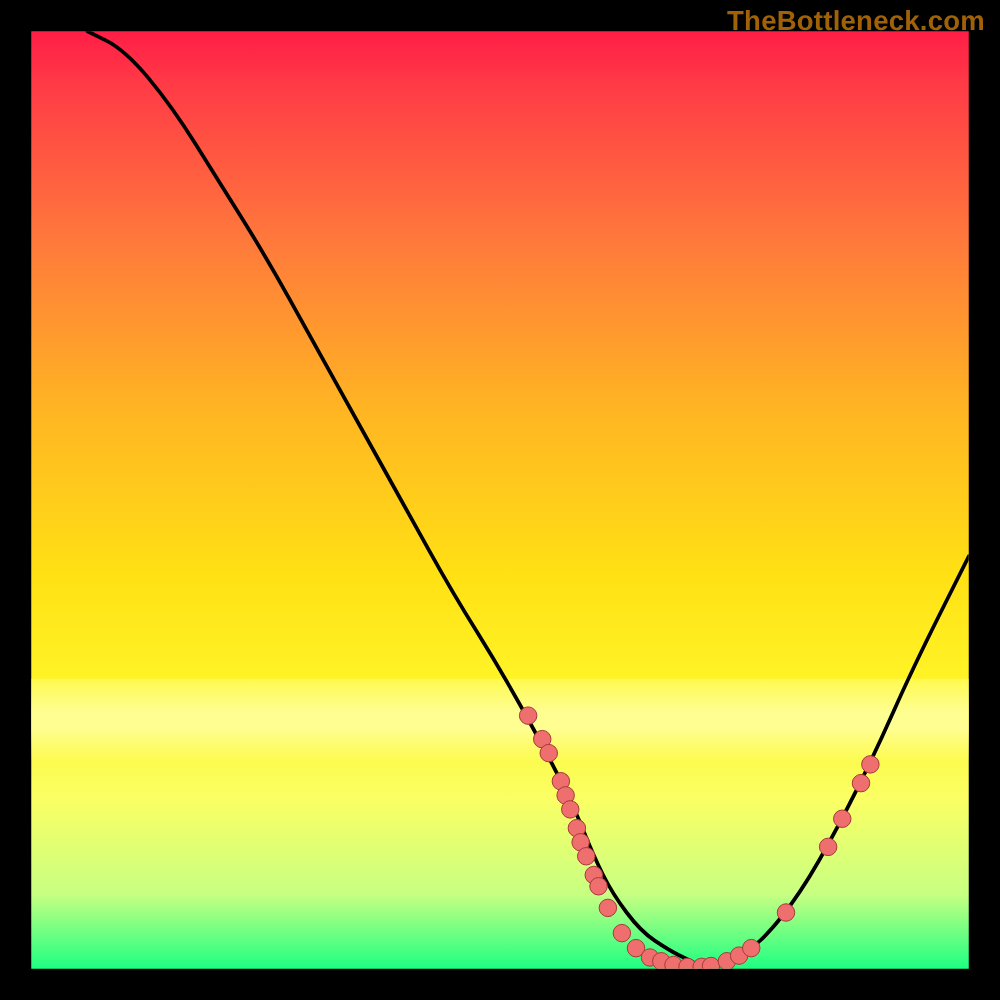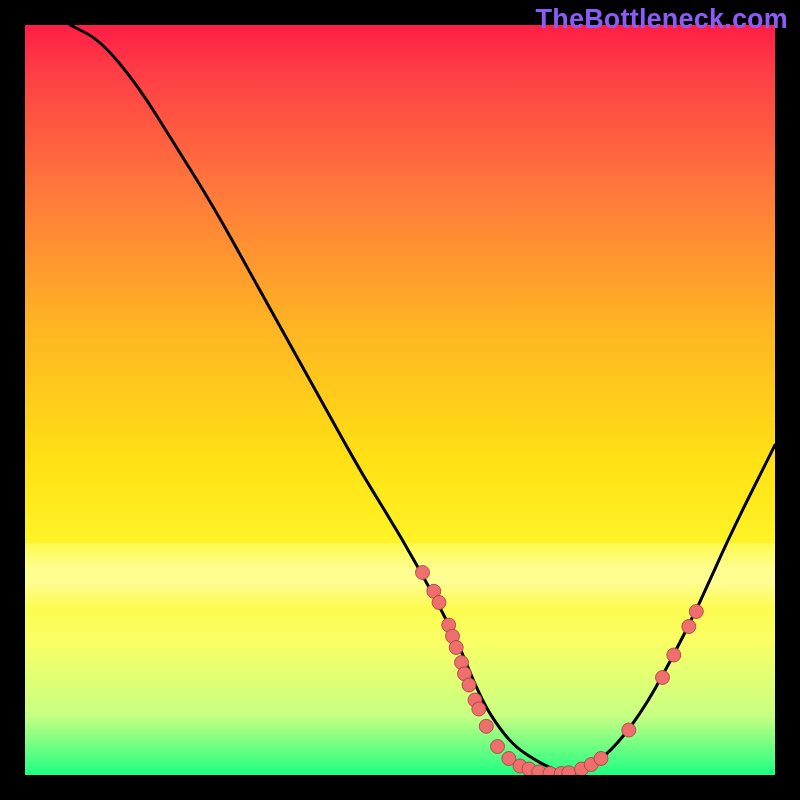--- a/index.html
+++ b/index.html
@@ -14,22 +14,22 @@
   .frame {
     position: relative;
     width: 800px;
     height: 800px;
     box-sizing: border-box;
   }
   .watermark {
     position: absolute;
     top: 4px;
     right: 12px;
-    color: #8b5cf6;
-    font-size: 27px;
+    color: #a16207;
+    font-size: 22px;
     font-weight: bold;
     z-index: 10;
     letter-spacing: 0.2px;
   }
   .plot-area {
     position: absolute;
     left: 25px;
     top: 25px;
     width: 750px;
     height: 750px;

